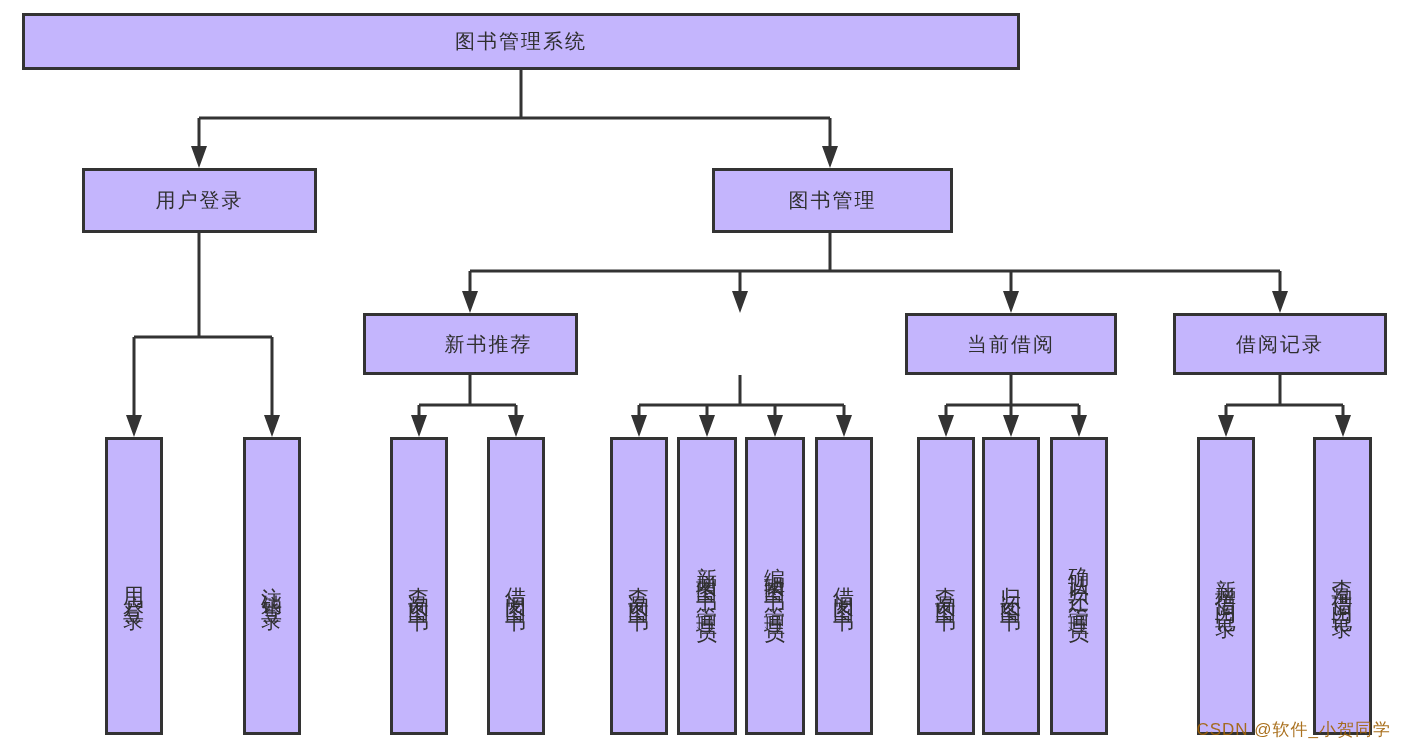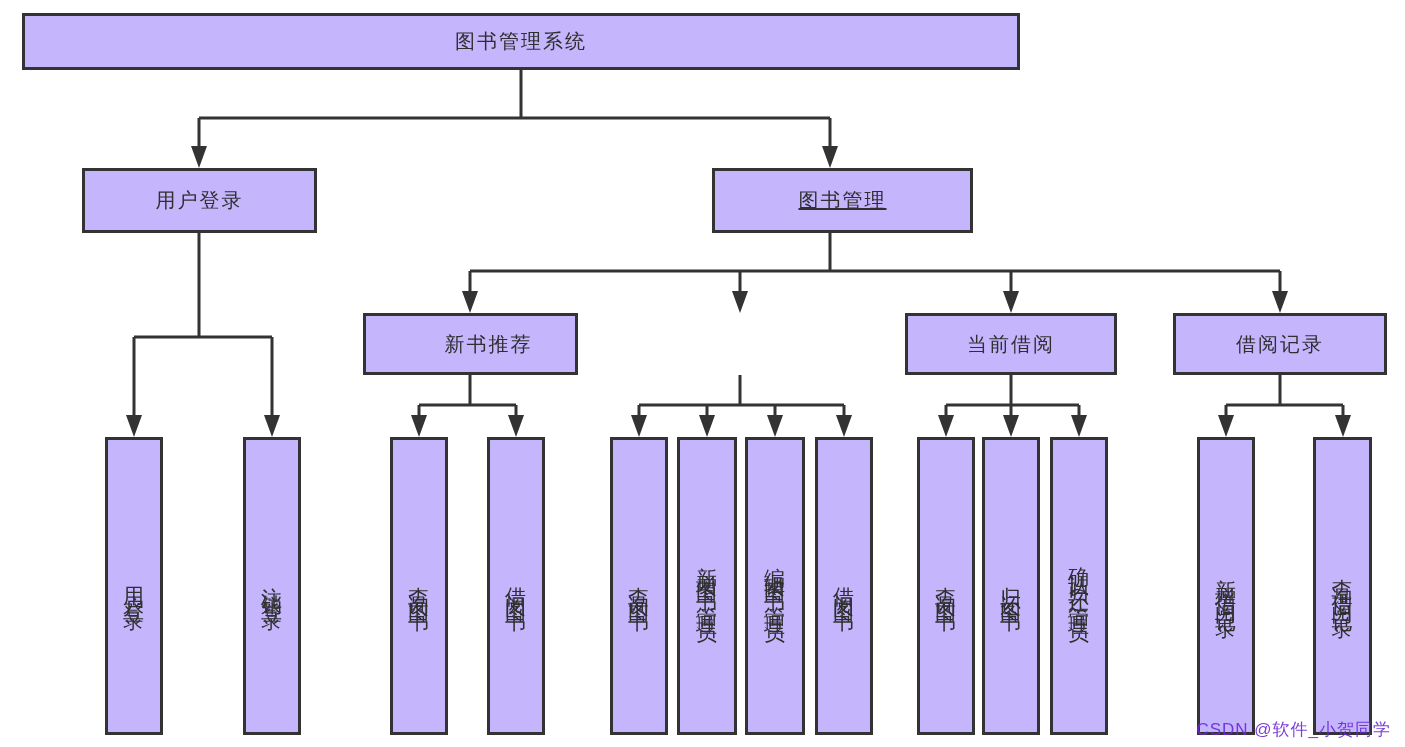--- a/index.html
+++ b/index.html
@@ -131,21 +131,21 @@
     "></path>
   </svg>
 
   <div class="box" style="left:22px; top:13px; width:998px; height:57px;">
     <span class="h-label">图书管理系统</span>
   </div>
 
   <div class="box" style="left:82px; top:168px; width:235px; height:65px;">
     <span class="h-label">用户登录</span>
   </div>
-  <div class="box" style="left:712px; top:168px; width:261px; height:65px;text-decoration:underline;">
+  <div class="box" style="left:712px; top:168px; width:241px; height:65px;">
     <span class="h-label">图书管理</span>
   </div>
 
   <div class="box" style="left:363px; top:313px; width:215px; height:62px;padding-left:36px;">
     <span class="h-label">新书推荐</span>
   </div>
   <div class="box" style="left:905px; top:313px; width:212px; height:62px;">
     <span class="h-label">当前借阅</span>
   </div>
   <div class="box" style="left:1173px; top:313px; width:214px; height:62px;">
@@ -189,15 +189,15 @@
     <span class="v-label">确认归还（管理员）</span>
   </div>
 
   <div class="box leaf" style="left:1197px; top:437px; width:58px; height:298px;">
     <span class="v-label">新增借阅记录</span>
   </div>
   <div class="box leaf" style="left:1313px; top:437px; width:59px; height:298px;">
     <span class="v-label">查询借阅记录</span>
   </div>
 
-  <div id="watermark" style="color: #6d28d9; margin-left: 28px;">CSDN @软件_小贺同学</div>
+  <div id="watermark" style="color: #a16207; margin-left: 28px;">CSDN @软件_小贺同学</div>
 
 </div>
 
 </body></html>

